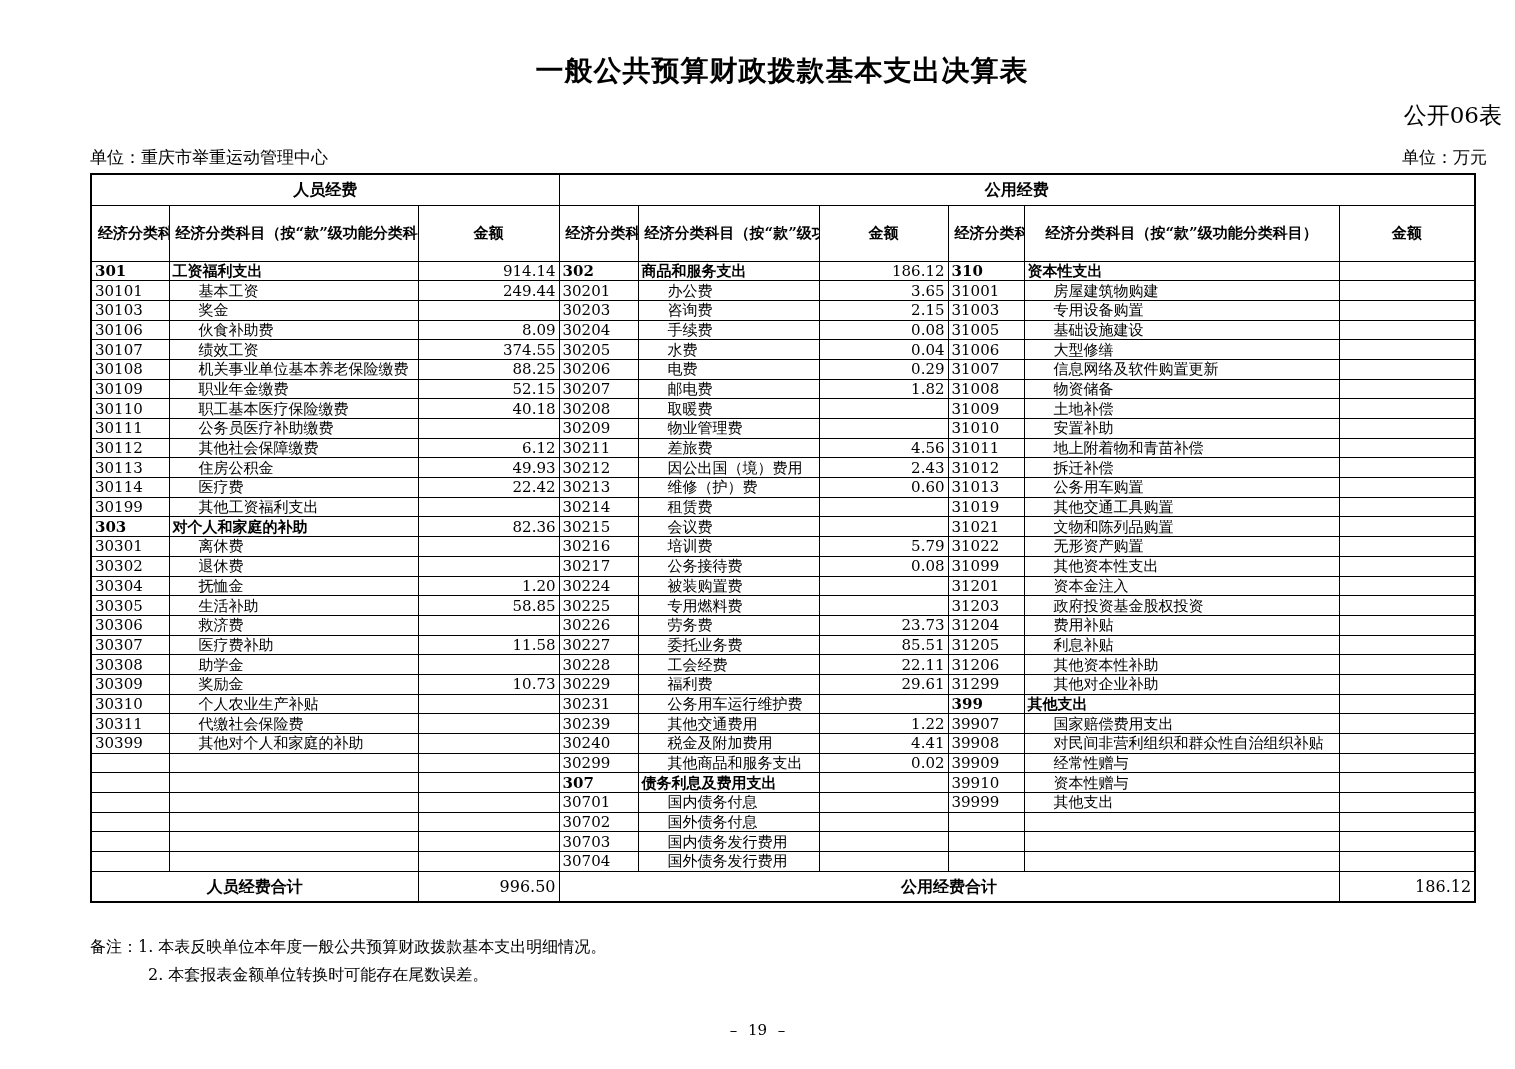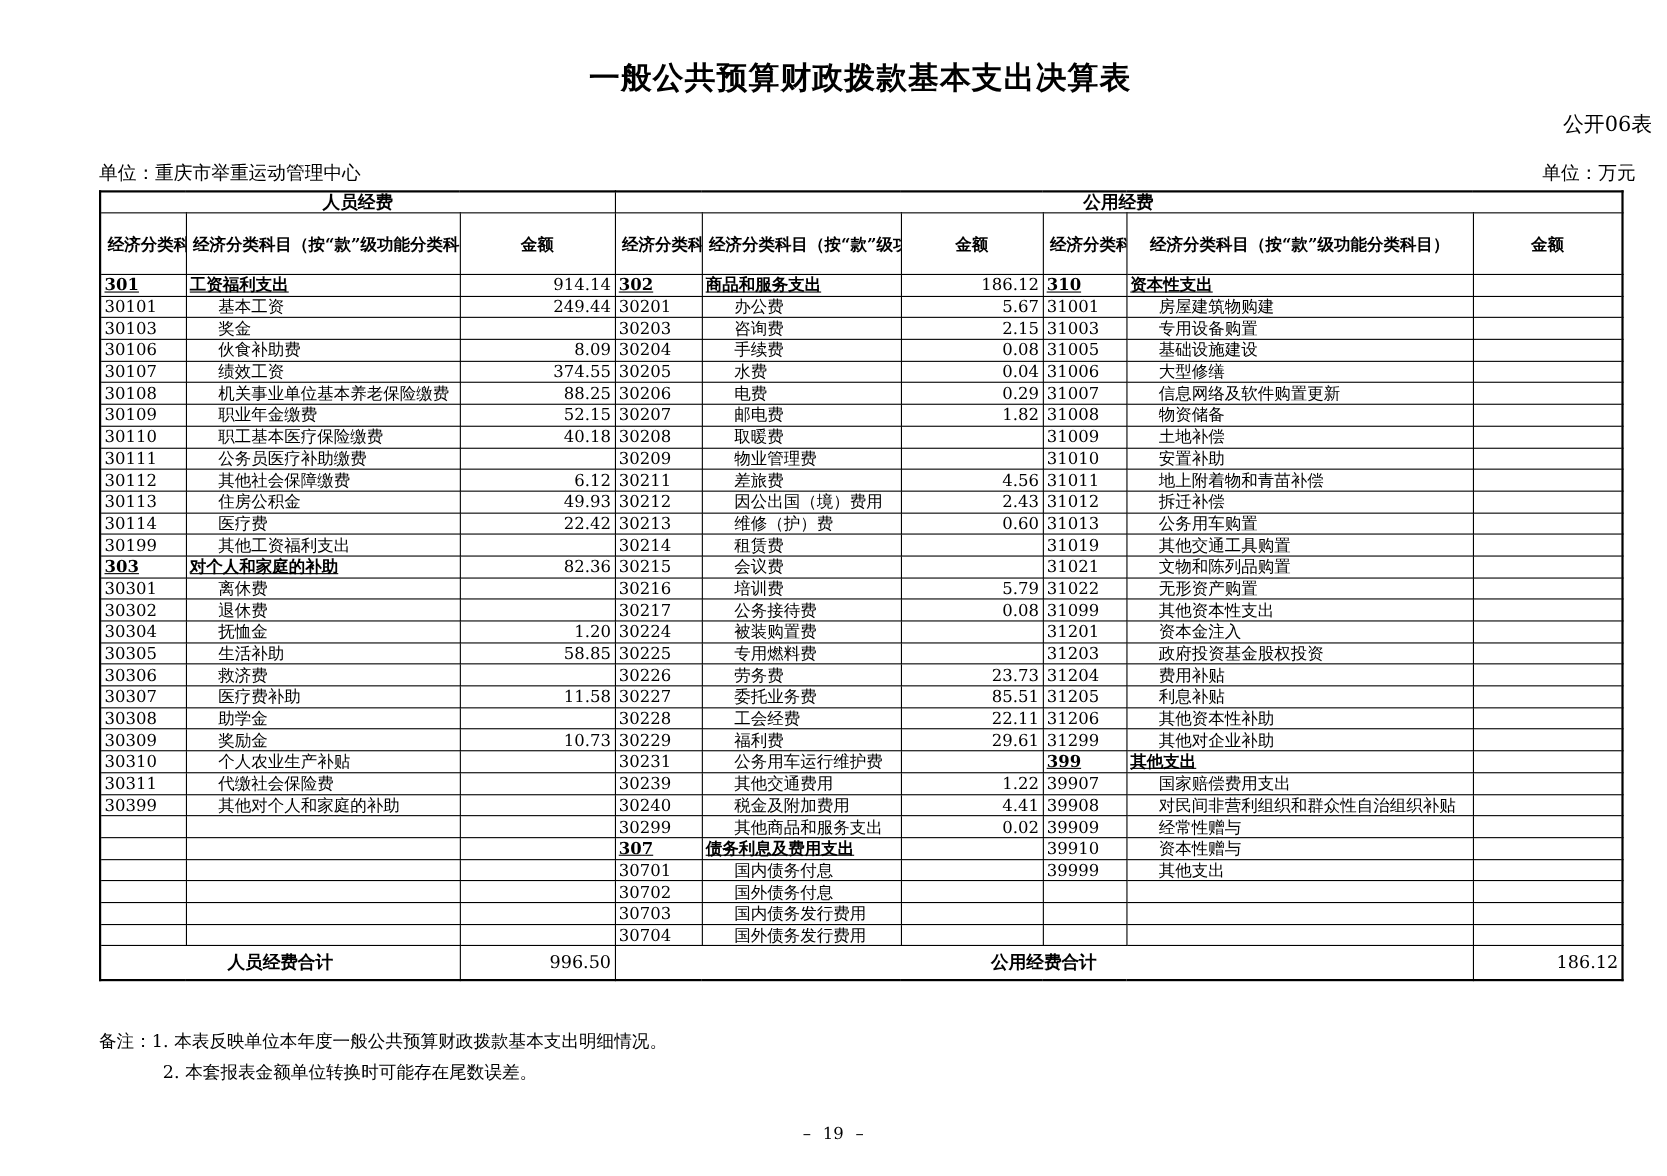--- a/index.html
+++ b/index.html
@@ -6,42 +6,42 @@
   html,body { background:#ffffff; }
   body {
     width:1515px; height:1069px; position:relative;
     font-family:"DejaVu Serif","Liberation Serif",serif;
     color:#000;
   }
   .doc-title {
     position:absolute; left:90px; top:52px; width:1384px;
     text-align:center; font-size:28px; font-weight:bold; letter-spacing:1px;
   }
-  .sheet-code { position:absolute; right:13px; top:100px; font-size:19px; }
+  .sheet-code { position:absolute; right:13px; top:100px; font-size:23px; }
   .unit-left  { position:absolute; left:90px;  top:146px; font-size:17px; }
   .unit-right { position:absolute; right:28px; top:146px; font-size:17px; }
 
   table.fin {
     position:absolute; left:90px; top:173px; width:1384px;
     border-collapse:collapse; table-layout:fixed;
     border:2px solid #000;
   }
   table.fin th, table.fin td {
     border:1px solid #000; vertical-align:middle;
     overflow:hidden; white-space:nowrap;
   }
   thead th { font-weight:bold; text-align:center; white-space:normal; }
-  tr.group-hdr th { height:19px; font-size:16px; line-height:18px; }
+  tr.group-hdr th { height:31px; font-size:16px; line-height:18px; }
   tr.col-hdr th { height:56px; font-size:15px; line-height:18px; padding:0 6px; }
   tbody td { height:19.7px; font-size:15px; line-height:16px; }
   td.c { text-align:left; padding-left:3px; }
   td.n { text-align:left; padding-left:3px; }
   td.n.ind { padding-left:29px; }
   td.a { text-align:right; padding-right:3px; }
-  td.cat { font-weight:bold;text-decoration:underline; }
+  td.cat { font-weight:bold; }
   tr.total-row td { height:31px; font-size:16px;margin-top:44px; }
   td.total-label { font-weight:bold; text-align:center; }
 
   .notes { position:absolute; left:90px; top:933px; font-size:16px; line-height:28px; }
   .notes .note2 { padding-left:58px; }
   .page-footer {
     position:absolute; left:0; top:1021px; width:100%;
     text-align:center; font-size:15px; word-spacing:6px;
   }
 </style>
@@ -93,21 +93,21 @@
         <td class="c cat">310</td>
         <td class="n cat">资本性支出</td>
         <td class="a"></td>
       </tr>
       <tr>
         <td class="c">30101</td>
         <td class="n ind">基本工资</td>
         <td class="a">249.44</td>
         <td class="c">30201</td>
         <td class="n ind">办公费</td>
-        <td class="a">5.67</td>
+        <td class="a">3.65</td>
         <td class="c">31001</td>
         <td class="n ind">房屋建筑物购建</td>
         <td class="a"></td>
       </tr>
       <tr>
         <td class="c">30103</td>
         <td class="n ind">奖金</td>
         <td class="a"></td>
         <td class="c">30203</td>
         <td class="n ind">咨询费</td>

